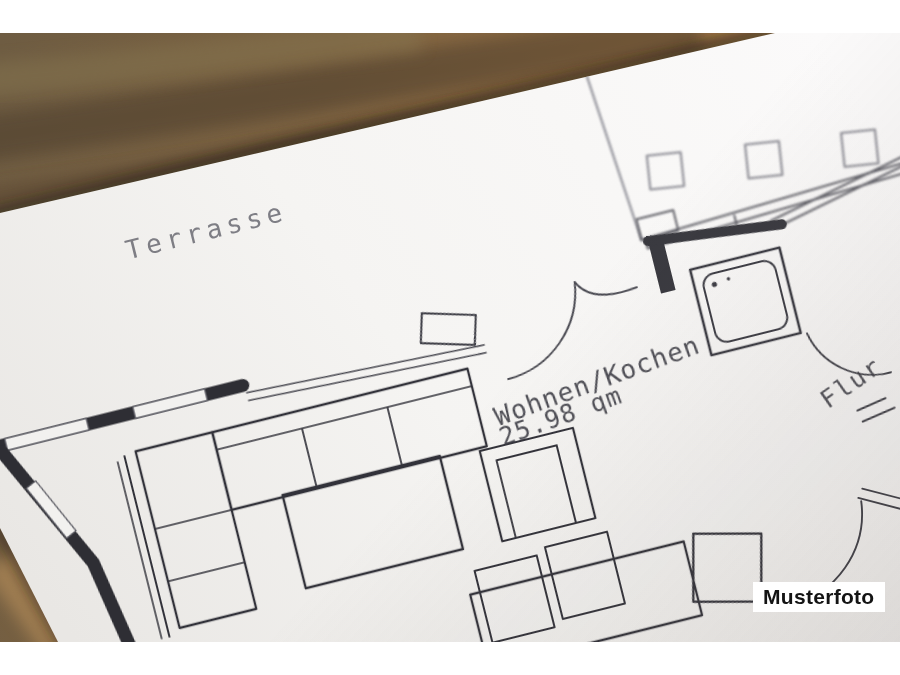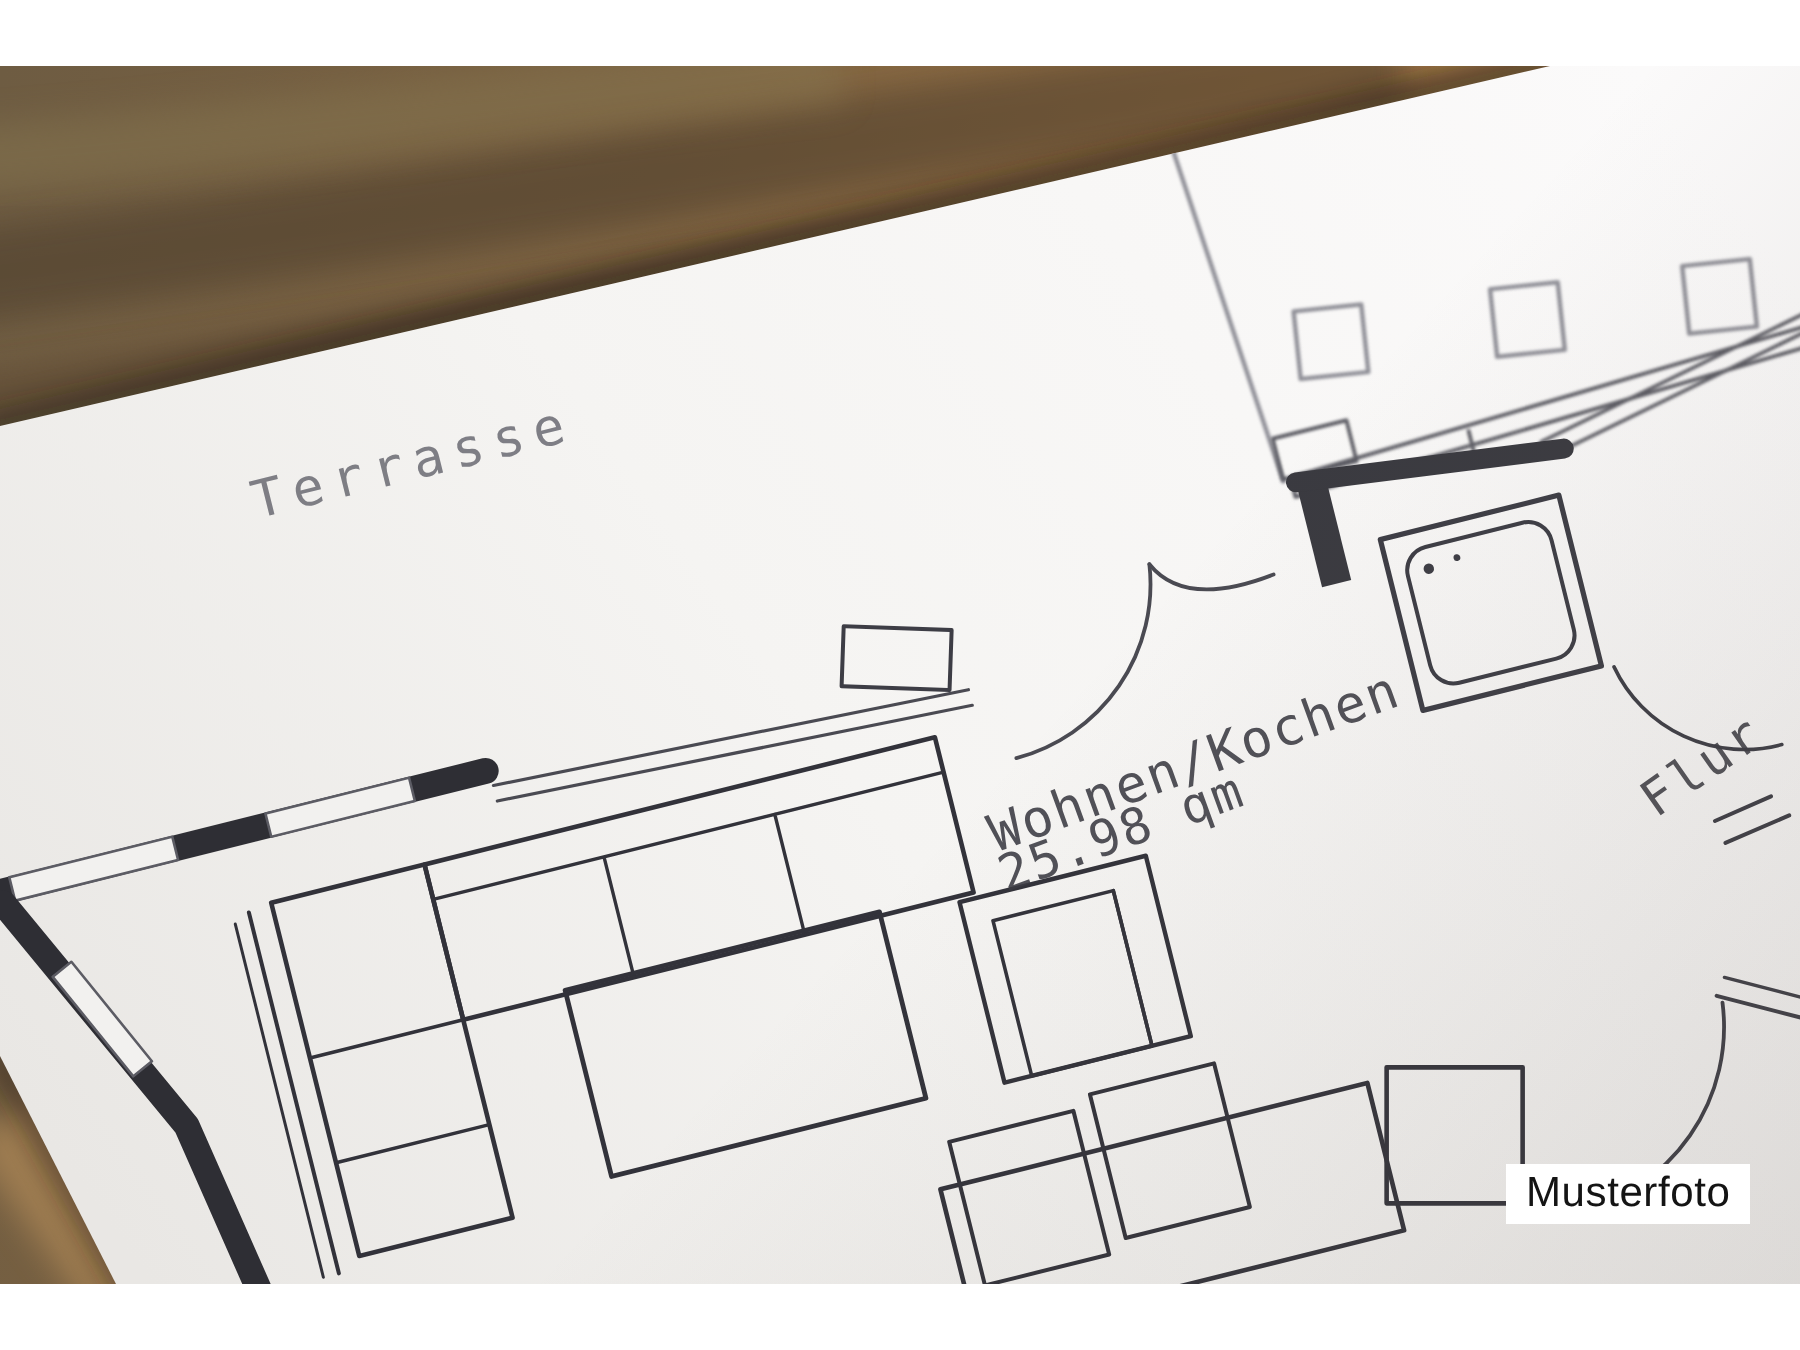--- a/index.html
+++ b/index.html
@@ -5,21 +5,21 @@
   html,body{margin:0;padding:0;background:#ffffff;}
   .stage{
     position:relative;width:900px;height:675px;overflow:hidden;background:#ffffff;
     font-family:"Liberation Sans", sans-serif;
   }
   .stage svg{position:absolute;left:0;top:0;display:block;}
   .musterfoto{
     position:absolute;left:753px;top:582px;
     background:#ffffff;color:#141414;
     font-family:"Liberation Sans", sans-serif;
-    font-weight:normal;font-size:21px;letter-spacing:0.3px;
+    font-weight:bold;font-size:21px;letter-spacing:0.3px;
     padding:3px 10px 4px 10px;line-height:1.1;
   }
   .plan-label{
     font-family:"DejaVu Sans Mono", monospace;
     opacity:0.88;
   }
 </style>
 </head>
 <body>
 

